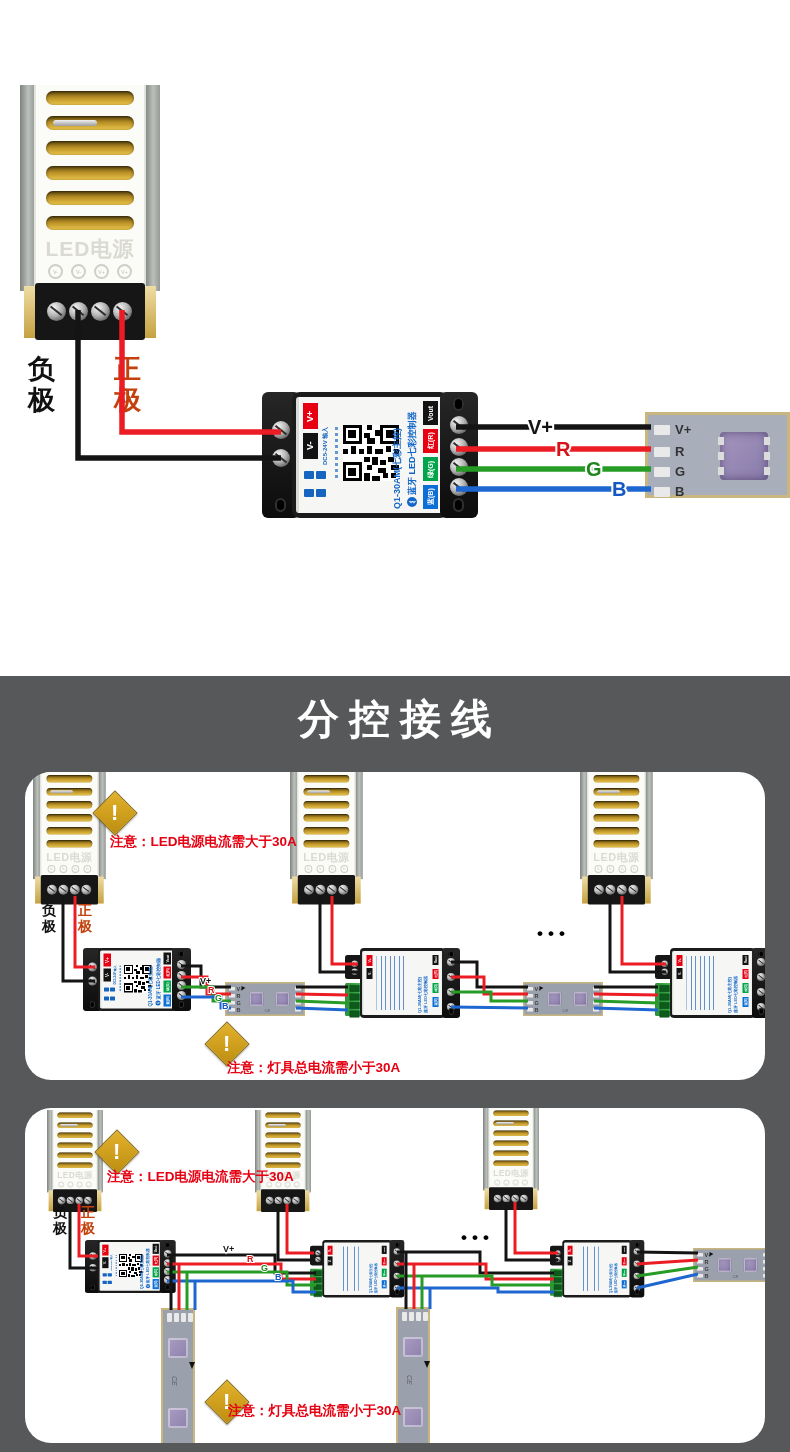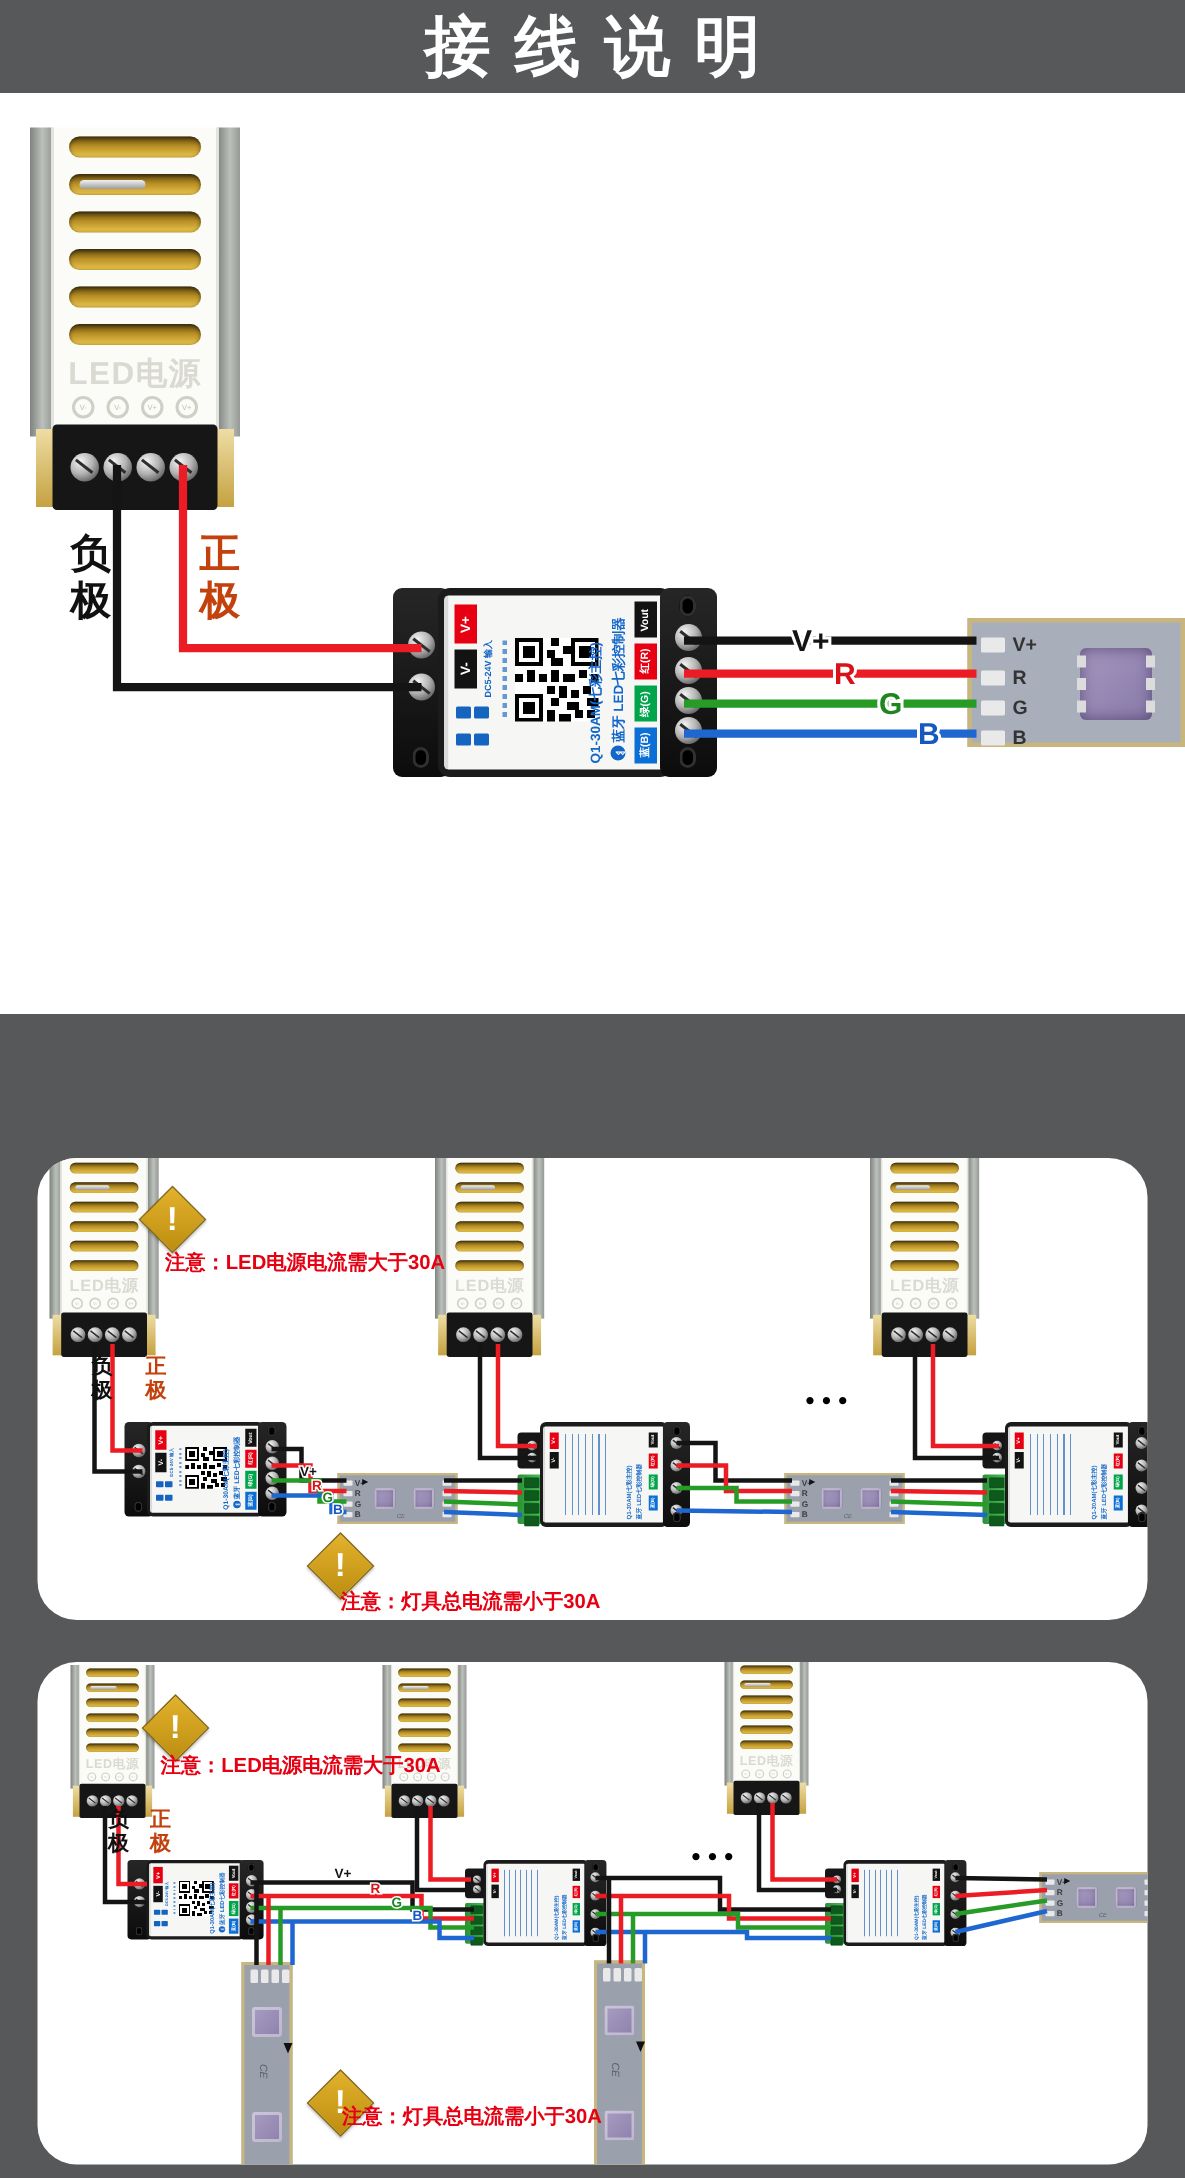--- a/index.html
+++ b/index.html
@@ -147,35 +147,34 @@
   .btab{position:absolute;width:6px;height:8px;background:#dcdcdc;}
   .btl{left:-2px}.btr{right:-2px}
   .bty1{top:5px}.bty2{top:20px}.bty3{top:35px}
 
   
   .warn{width:30px;height:30px;transform:rotate(45deg);border:1px solid #8a6b10;
     background:linear-gradient(135deg,#e2b22c,#bd8d10);display:flex;align-items:center;justify-content:center;
     box-shadow:1px 1px 2px rgba(0,0,0,.25);}
   .warn span{transform:rotate(-45deg);color:#fff;font-weight:bold;font-size:22px;line-height:1;}
   .note{color:#e60012;font-weight:bold;font-size:13.5px;white-space:nowrap;}
-  .pole{font-weight:bold;line-height:1.15;white-space:normal;margin-left:19px;}
+  .pole{font-weight:bold;line-height:1.15;white-space:normal;}
   .pole.big{font-size:27px;width:28px;color:#111;}
   .pole.small{font-size:14px;width:15px;color:#111;}
   .pole.pos{color:#c2410c;}
   .dots{font-size:17px;font-weight:bold;letter-spacing:5px;color:#000;}
   svg.wires{position:absolute;left:0;top:0;pointer-events:none;}
   svg.wires polyline{fill:none;stroke-linejoin:miter;}
   .wlbl{font-weight:bold;paint-order:stroke;stroke:#fff;}
 </style>
 </head>
 <body>
 
 <div class="stage">
 
-  <div class="titlebar">接线说明</div>
 
   <div class="sec-top">
     <div class="place" style="left:20px;top:23px">
   <div class="psu">
     <div class="psu-rail l"></div>
     <div class="psu-rail r"></div>
     <div class="psu-face">
       <div class="vent"></div>
       <div class="vent">
               <div class="vpin"></div>
@@ -277,20 +276,21 @@
       <polyline points="456,407 651,407" stroke="#269b26" stroke-width="5.5"></polyline>
       <polyline points="456,427 651,427" stroke="#1e66d0" stroke-width="5.5"></polyline>
       <text x="528" y="372" class="wlbl" font-size="20" stroke-width="4" fill="#141414">V+</text>
       <text x="556" y="394" class="wlbl" font-size="20" stroke-width="4" fill="#d81219">R</text>
       <text x="586" y="414" class="wlbl" font-size="20" stroke-width="4" fill="#1d871d">G</text>
       <text x="612" y="434" class="wlbl" font-size="20" stroke-width="4" fill="#1558c0">B</text>
     </svg>
   </div>
 
   <div class="sec-bottom">
+    <div class="sec-title">分控接线</div>
 
     <div class="panel panel1">
       <div class="place" style="left:8px;top:0;transform:scale(0.52)">
   <div class="psu">
     <div class="psu-rail l"></div>
     <div class="psu-rail r"></div>
     <div class="psu-face">
       <div class="vent"></div>
       <div class="vent">
                 <div class="vpin"></div>

